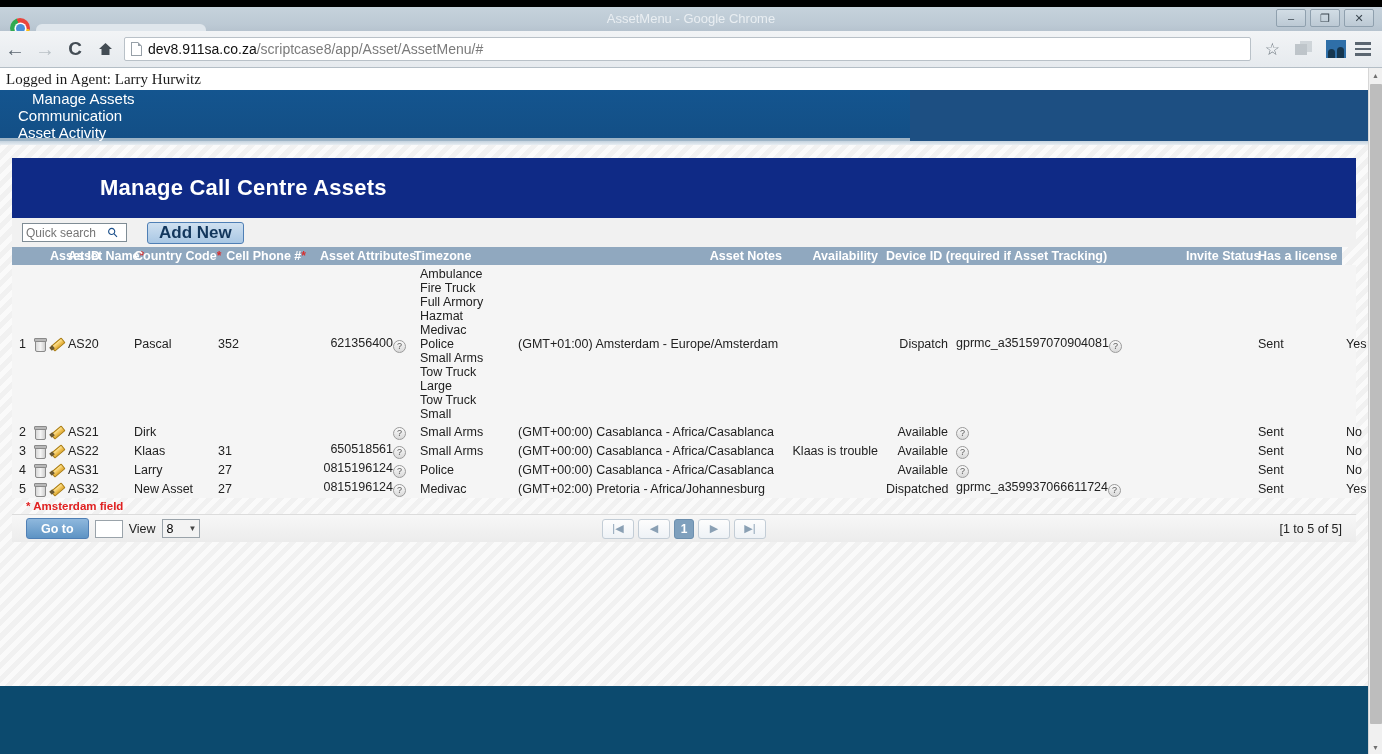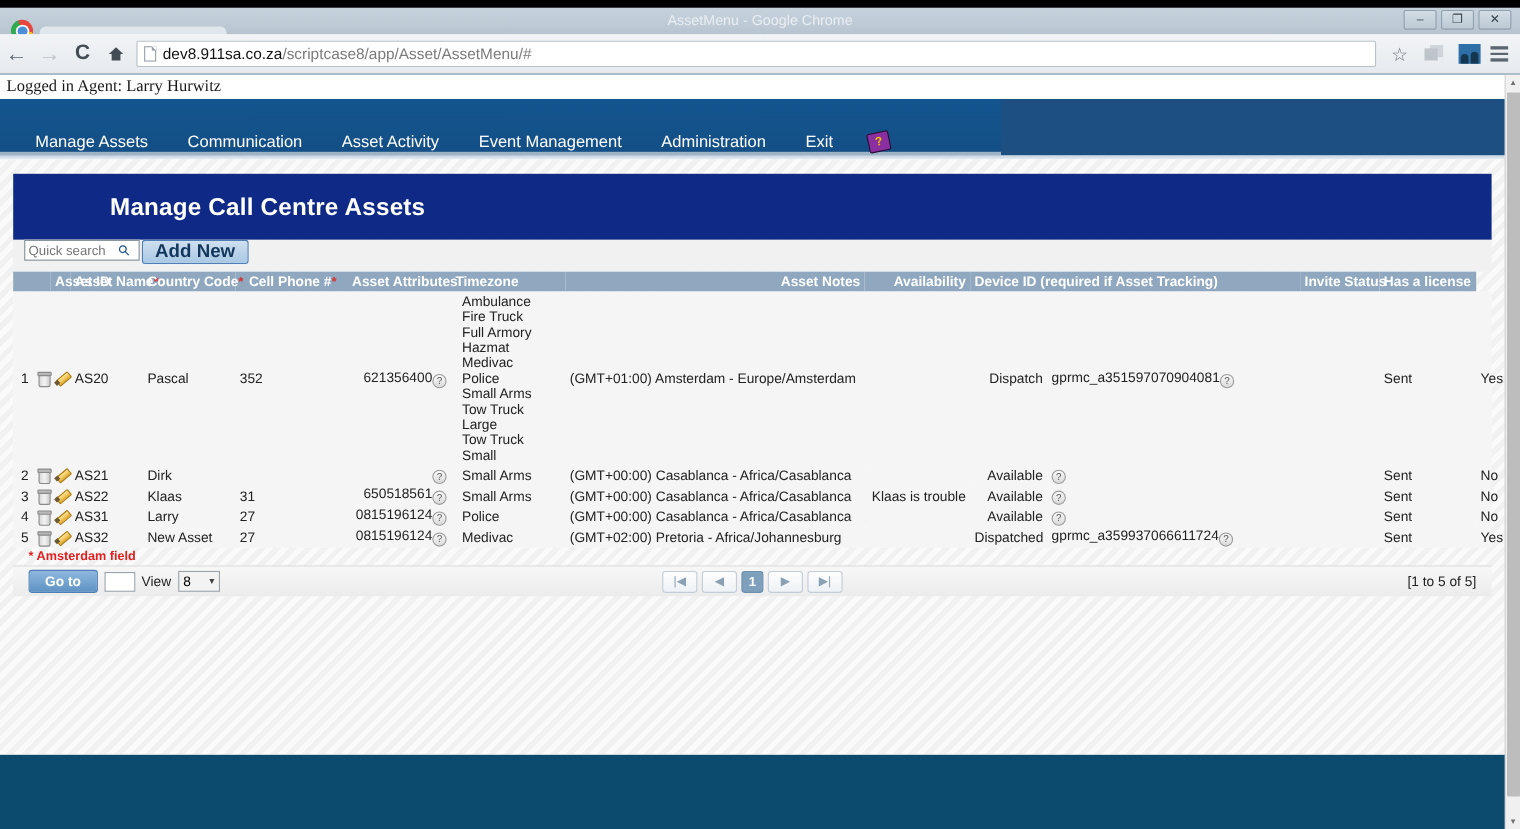--- a/index.html
+++ b/index.html
@@ -93,24 +93,25 @@
     background:#fff; overflow:hidden;
   }
   .logged-in {
     font-family:"Liberation Serif", serif;
     font-size:15px; color:#1a1a1a; padding:3px 0 2px 6px;
     background:#fff;
   }
   .topnav {
     height:51px; background:#16548d;
     background:linear-gradient(to bottom,#14558f 0%, #134f86 100%);
-    display:flex; align-items:flex-end;
+    display:flex; align-items:flex-start;
     width:910px;
     border-bottom:3px solid #9db4c6;
     position:relative;
+    flex-direction:column;
   }
   .topnav-wrap{ position:relative; background:#1d4f82; }
   .topnav-wrap::after{
     content:""; position:absolute; left:910px; right:0; top:0; bottom:0;
     background:#1d4f82;
   }
   .topnav-bar-bottom{
     height:4px; background:linear-gradient(to bottom,#c4d2de,#e8eef3);
   }
   .nav-item {
@@ -138,22 +139,22 @@
     padding-top:13px;
   }
   .panel { margin:0 12px; }
   .page-head {
     background:#0f2a86; height:60px; display:flex; align-items:center;
     padding-left:88px;
   }
   .page-head h1 { color:#fff; font-size:22px; font-weight:bold; letter-spacing:.2px; }
 
   .toolbar {
-    background:#f1f1f1; height:29px; display:flex; align-items:flex-start;
-    padding:0 0 0 10px; gap:2px;
+    background:#f1f1f1; height:29px; display:flex; align-items:center;
+    padding:0 0 0 10px; gap:20px;
   }
   .qsearch {
     width:105px; height:19px; border:1px solid #7f8c95; background:#fff;
     display:flex; align-items:center; padding:0 3px;
   }
   .qsearch input {
     border:0; outline:0; width:82px; font-size:12px; color:#3c3c3c;
     font-family:"Liberation Sans",sans-serif; background:transparent;
   }
   .qsearch .mag { font-size:13px; color:#1b4f8a; transform:rotate(-45deg); }

